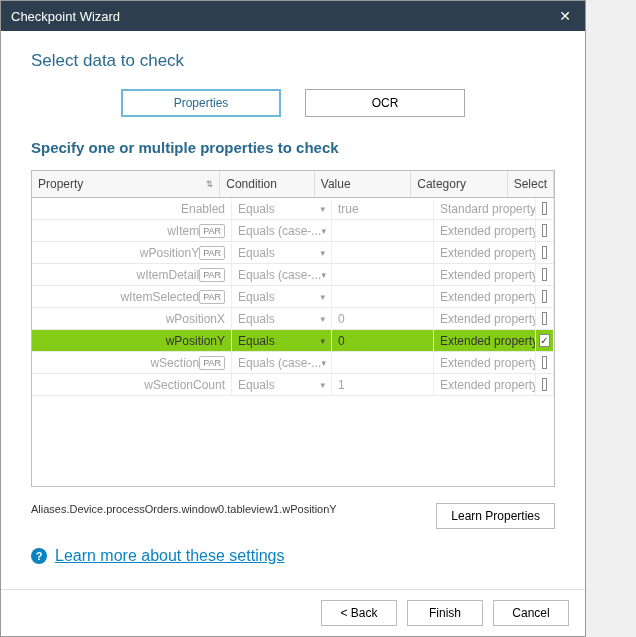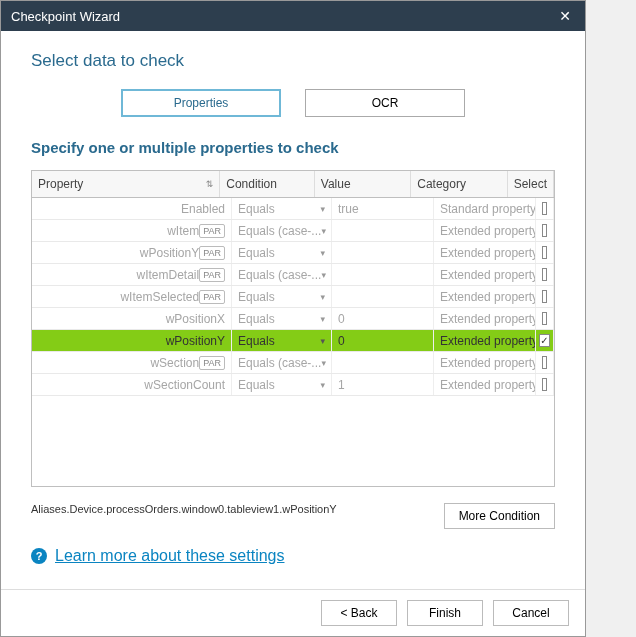--- a/index.html
+++ b/index.html
@@ -209,21 +209,21 @@
             <div class="gc c-sel" style="justify-content: center;">
               <div class="chk"></div>
             </div>
           </div>
           <div class="blank-area"></div>
         </div>
     </div>
 
     <div class="path-row">
       <div class="path-text">Aliases.Device.processOrders.window0.tableview1.wPositionY</div>
-      <button class="more-btn">More Condition</button>
+      <button class="more-btn">Learn Properties</button>
     </div>
 
     <div class="help-row">
       <div class="help-icon">?</div>
       <a class="help-link">Learn more about these settings</a>
     </div>
   </div>
 
   <div class="footer">
     <button class="btn">&lt; Back</button>

